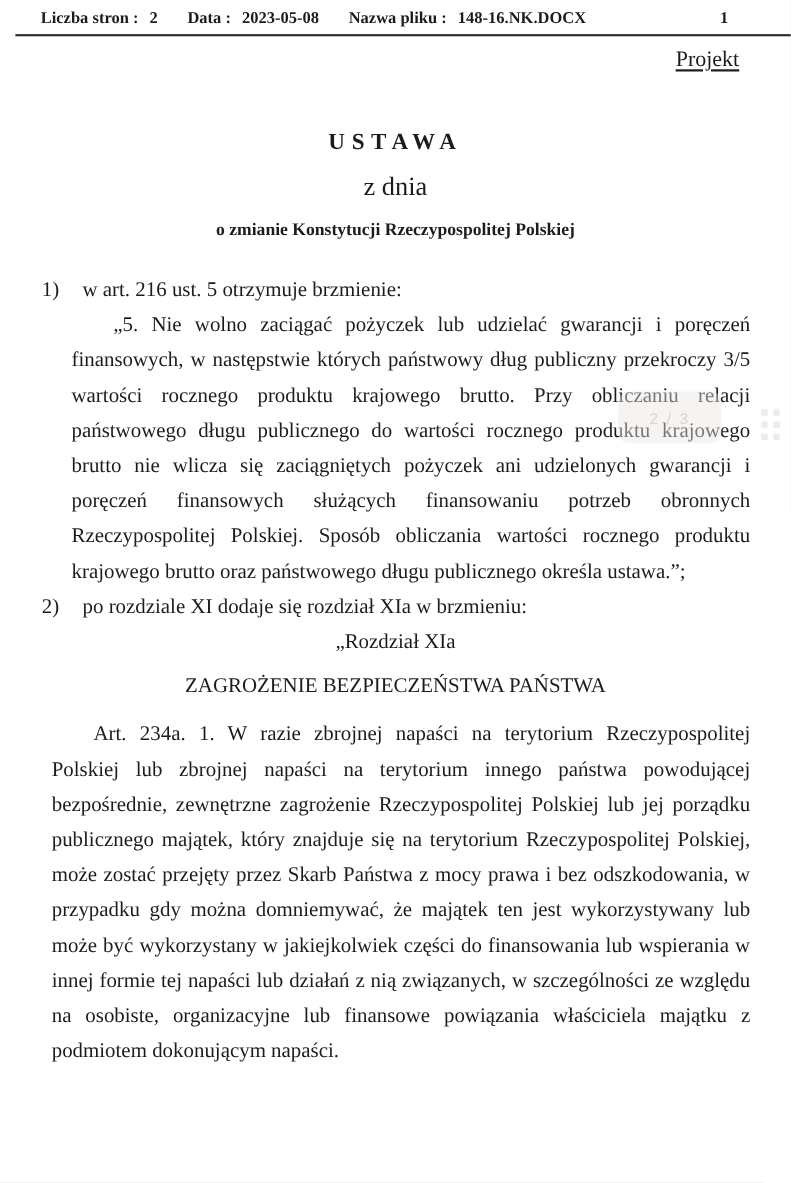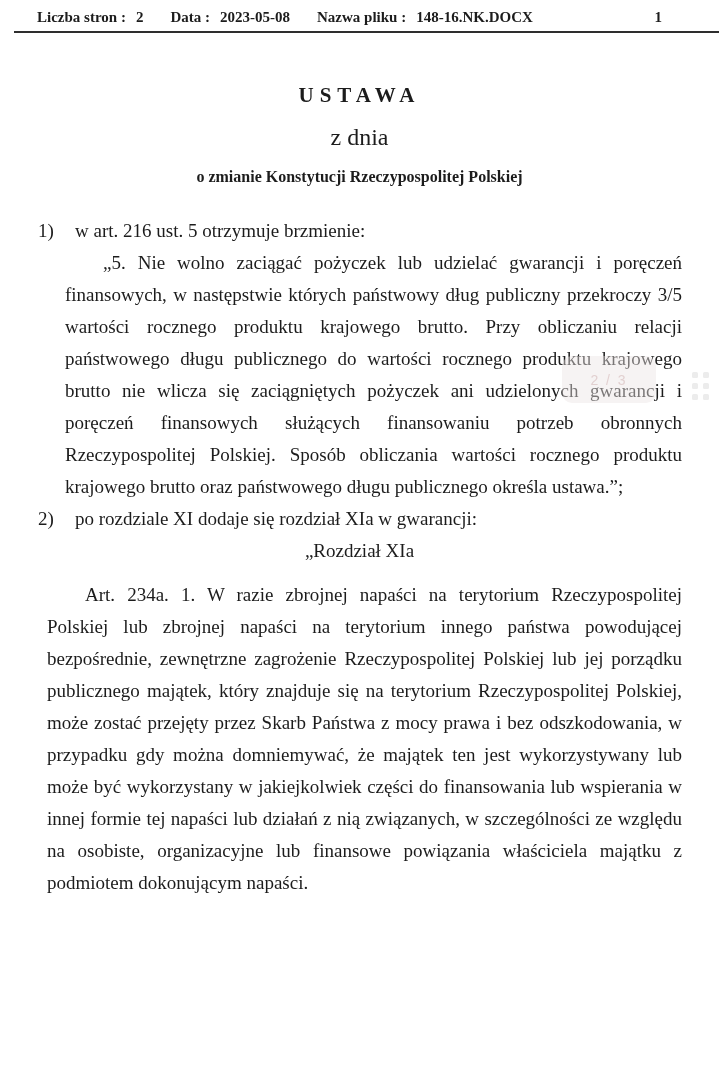--- a/index.html
+++ b/index.html
@@ -71,44 +71,48 @@
       </span>
       <span class="hgroup">
         <span class="hlabel">Nazwa pliku :</span>
         <span class="hval">148-16.NK.DOCX</span>
       </span>
       <span class="pagenum">1</span>
     </div>
   </div>
   <div class="header-rule"></div>
 
+  <div class="projekt-row">
+    <span>Projekt</span>
+  </div>
 
   <div class="title-block">
     <div class="title-law">USTAWA</div>
     <div class="title-date">z dnia</div>
     <div class="title-subject">o zmianie Konstytucji Rzeczypospolitej Polskiej</div>
   </div>
 
   <div class="content">
 
 
     <div class="list-item">
       <span class="num">1)</span>
       <span>w art. 216 ust. 5 otrzymuje brzmienie:</span>
     </div>
 
     <div class="quote-block">„5. Nie wolno zaciągać pożyczek lub udzielać gwarancji i poręczeń finansowych, w następstwie których państwowy dług publiczny przekroczy 3/5 wartości rocznego produktu krajowego brutto. Przy obliczaniu relacji państwowego długu publicznego do wartości rocznego produktu krajowego brutto nie wlicza się zaciągniętych pożyczek ani udzielonych gwarancji i poręczeń finansowych służących finansowaniu potrzeb obronnych Rzeczypospolitej Polskiej. Sposób obliczania wartości rocznego produktu krajowego brutto oraz państwowego długu publicznego określa ustawa.”;</div>
 
     <div class="list-item">
       <span class="num">2)</span>
-      <span>po rozdziale XI dodaje się rozdział XIa w gwarancji:</span>
+      <span>po rozdziale XI dodaje się rozdział XIa w brzmieniu:</span>
     </div>
 
     <div class="center-line">„Rozdział XIa</div>
 
+    <div class="chapter-title">ZAGROŻENIE BEZPIECZEŃSTWA PAŃSTWA</div>
 
     <div class="para-234a">Art. 234a. 1. W razie zbrojnej napaści na terytorium Rzeczypospolitej Polskiej lub zbrojnej napaści na terytorium innego państwa powodującej bezpośrednie, zewnętrzne zagrożenie Rzeczypospolitej Polskiej lub jej porządku publicznego majątek, który znajduje się na terytorium Rzeczypospolitej Polskiej, może zostać przejęty przez Skarb Państwa z mocy prawa i bez odszkodowania, w przypadku gdy można domniemywać, że majątek ten jest wykorzystywany lub może być wykorzystany w jakiejkolwiek części do finansowania lub wspierania w innej formie tej napaści lub działań z nią związanych, w szczególności ze względu na osobiste, organizacyjne lub finansowe powiązania właściciela majątku z podmiotem dokonującym napaści.</div>
 
   </div>
 
   <div class="page-indicator">
     <span>2 / 3</span>
   </div>
 
   <div class="drag-dots">

